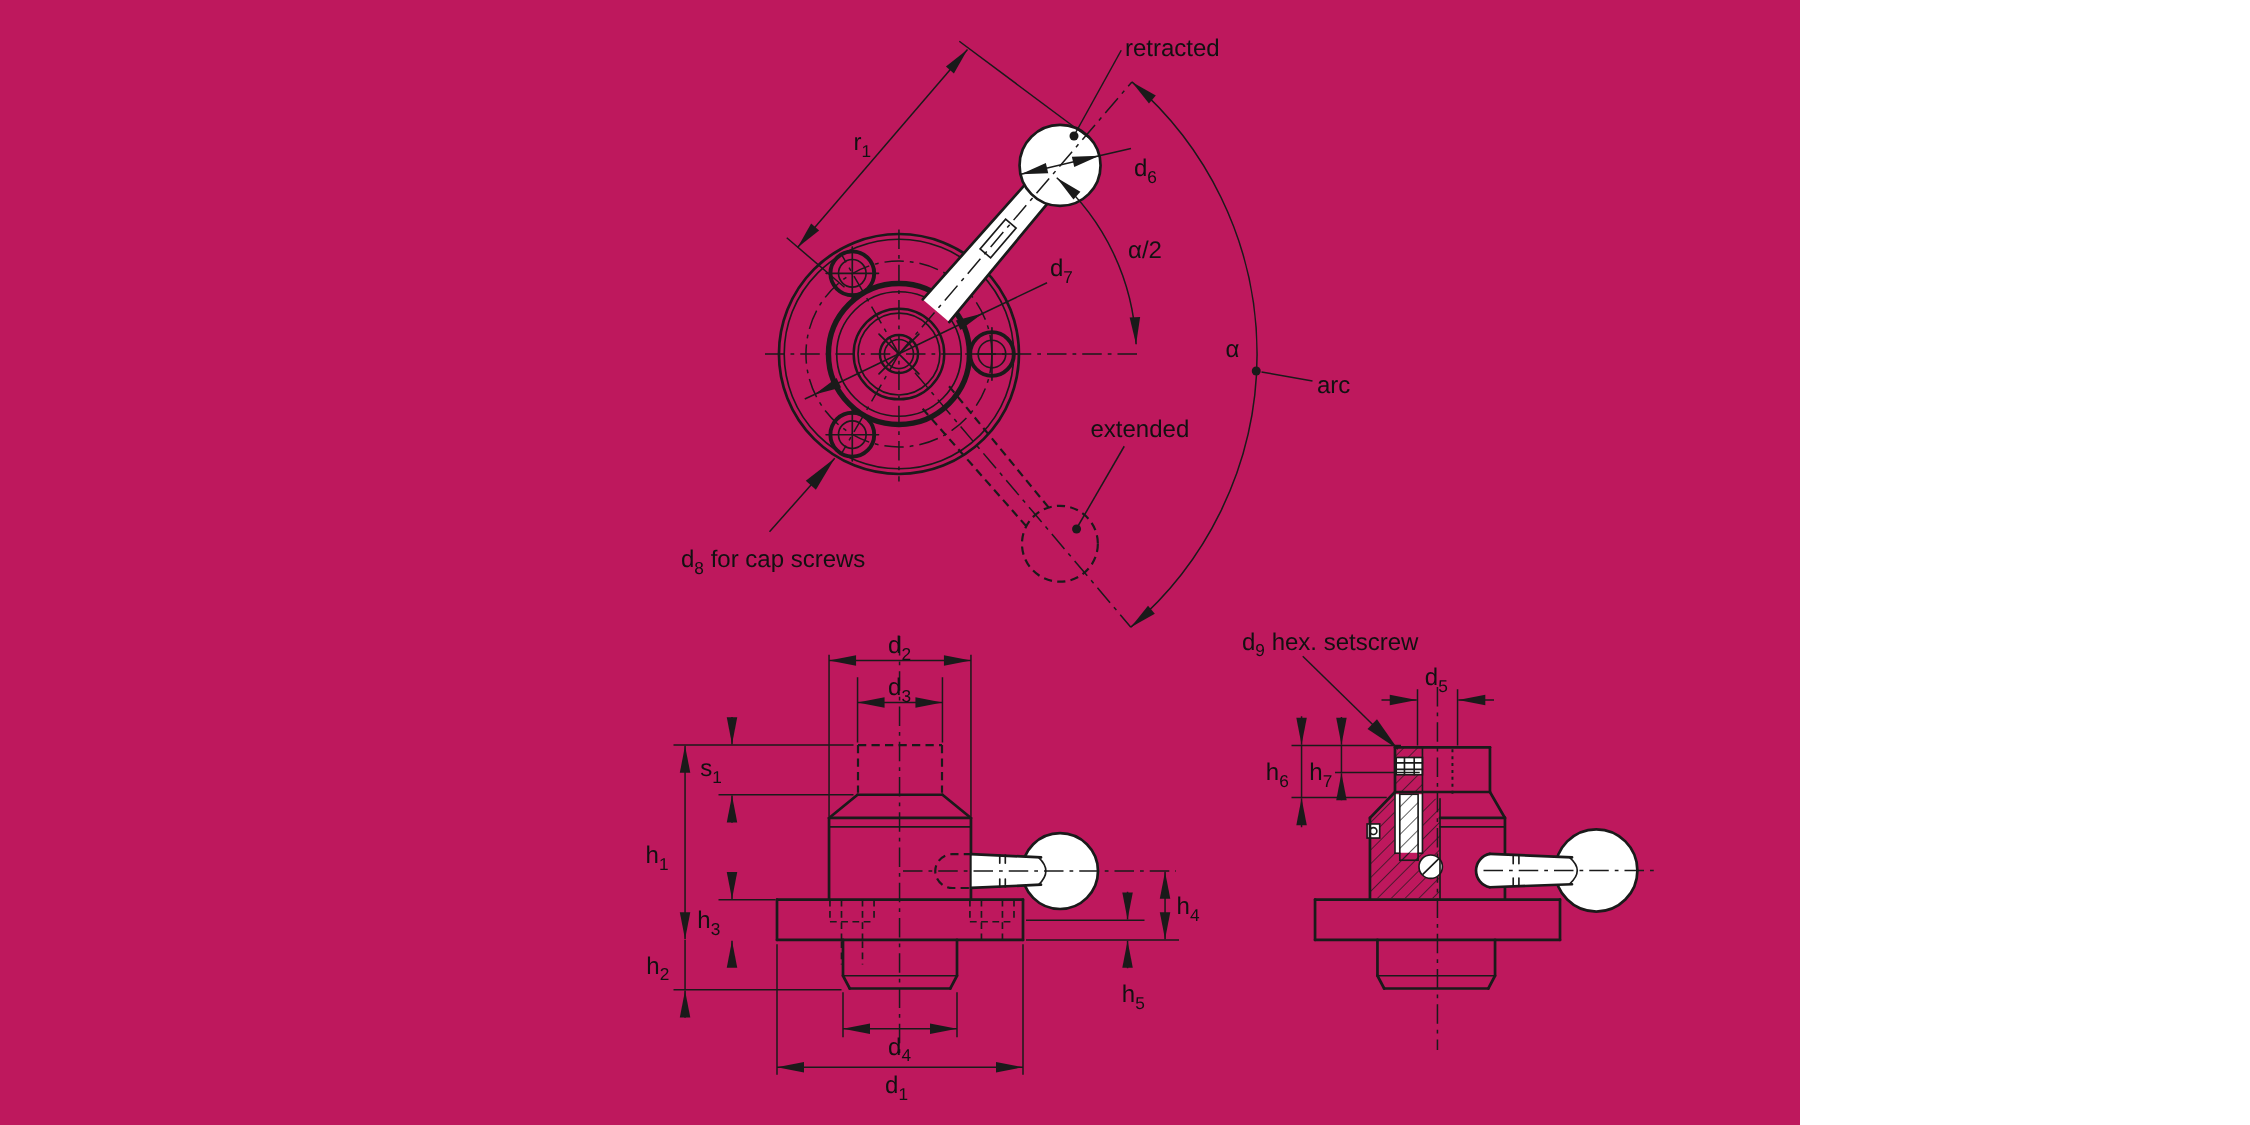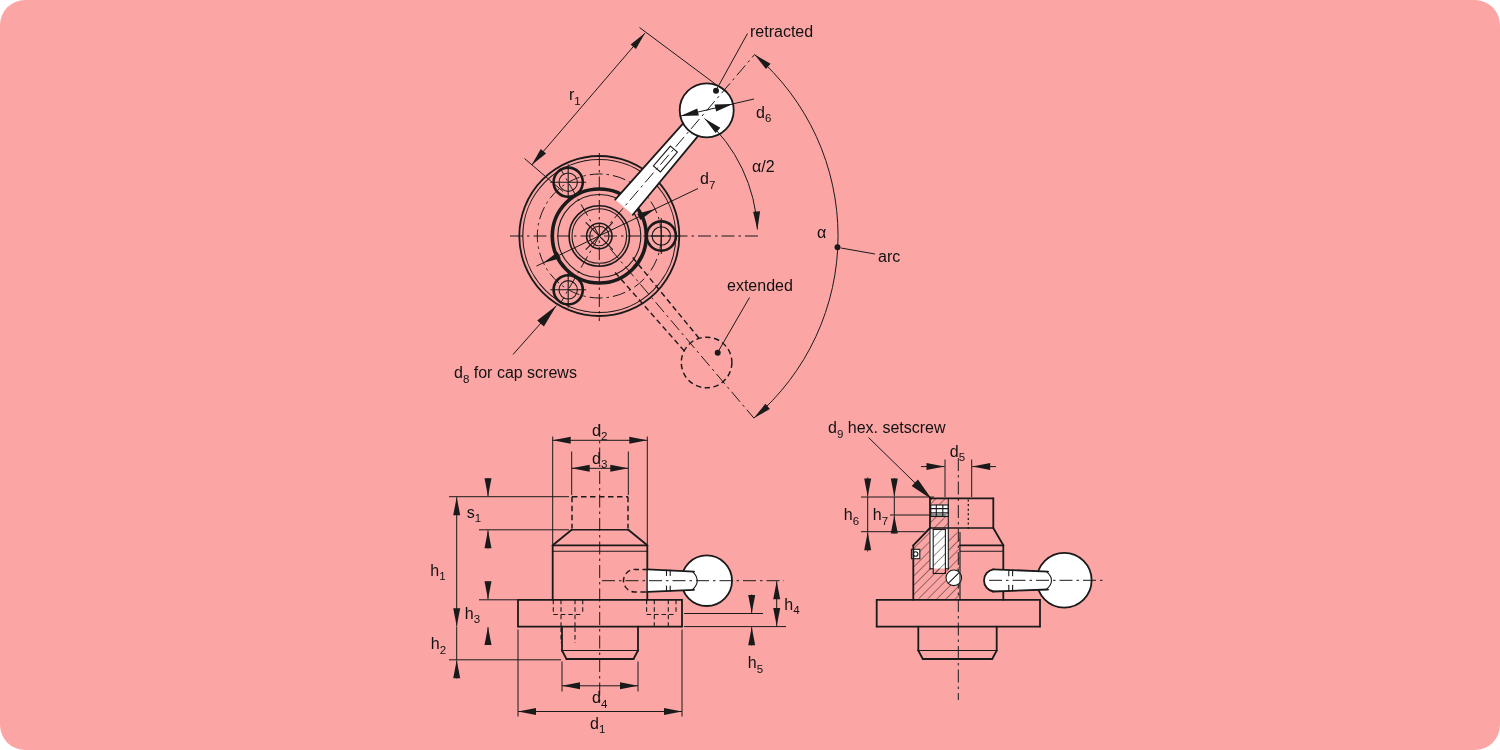--- a/index.html
+++ b/index.html
@@ -1,16 +1,16 @@
 <!DOCTYPE html>
 <html><head>
 <meta charset="utf-8">
 <style>
   html,body{margin:0;padding:0;background:#fff;}
-  #stage{position:relative;width:1500px;height:750px;background:#fca5a5;overflow:hidden;border-radius:25px;}
+  #stage{position:relative;width:1200px;height:750px;background:#be185d;overflow:hidden;}
   svg{display:block;}
   .lbl{font-family:"Liberation Sans",sans-serif;font-size:16px;fill:#111;}
   .sub{font-size:11.5px;}
   .s18{stroke:#1a1a1a;stroke-width:1.8;fill:none;stroke-linecap:round;stroke-linejoin:round;}
   .s16{stroke:#1a1a1a;stroke-width:1.6;fill:none;stroke-linecap:round;}
   .s11{stroke:#1a1a1a;stroke-width:1.1;fill:none;stroke-linecap:round;}
   .dim{stroke:#1a1a1a;stroke-width:1;fill:none;}
   .dd{stroke:#1a1a1a;stroke-width:1;fill:none;stroke-dasharray:13 4 2.5 4;}
   .dsh{stroke:#1a1a1a;stroke-width:1.45;fill:none;stroke-dasharray:5.5 3.5;}
   .dsh2{stroke:#1a1a1a;stroke-width:1.1;fill:none;stroke-dasharray:4.5 3;}

